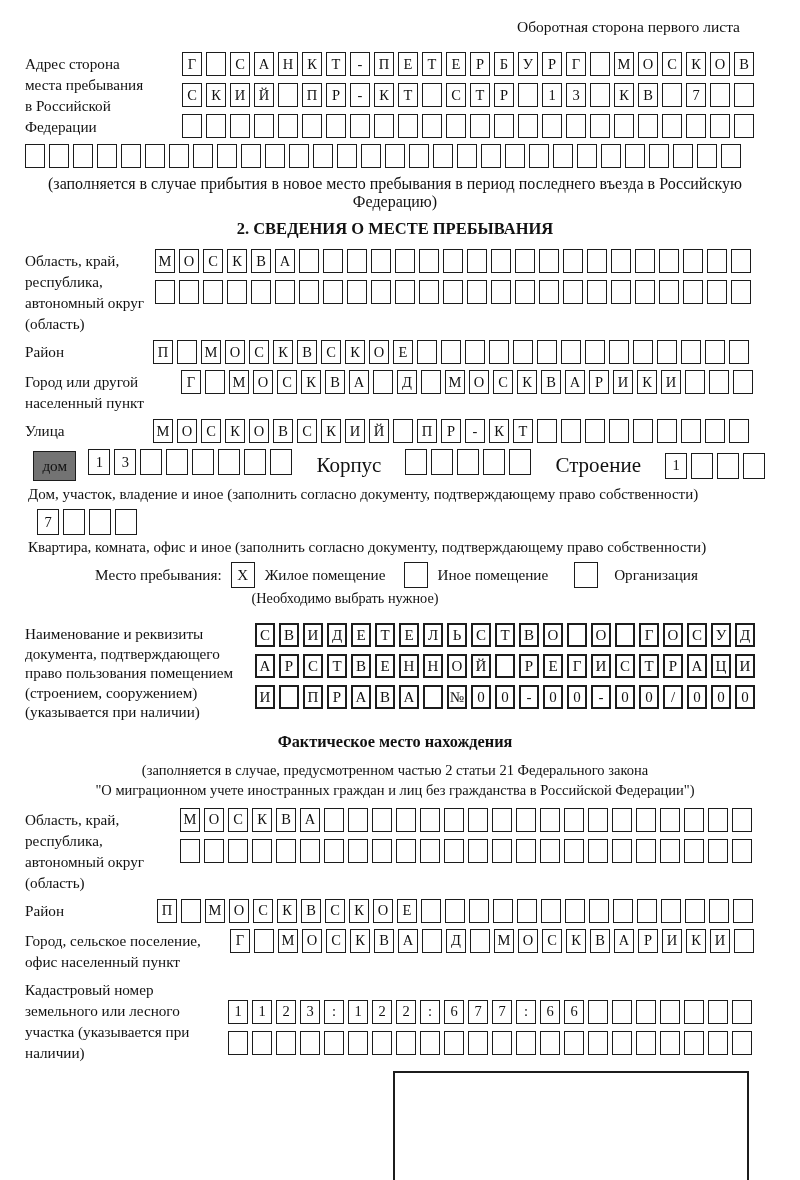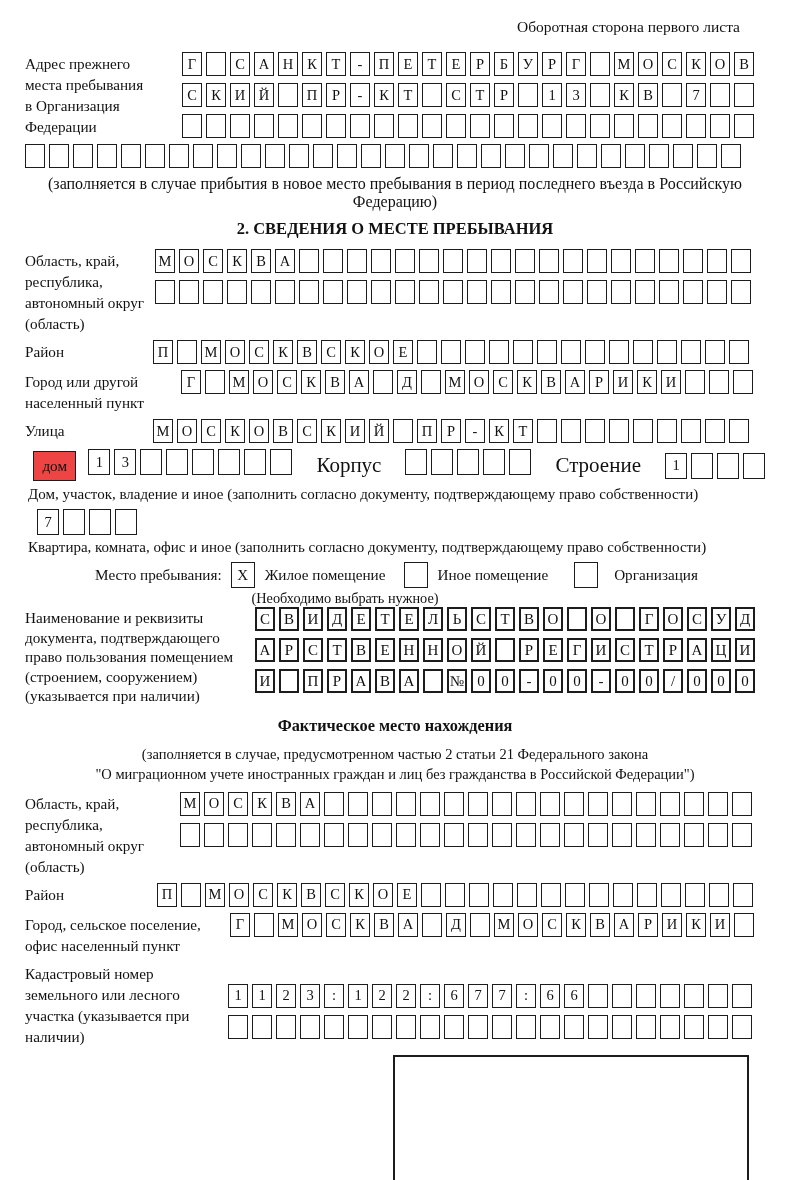--- a/index.html
+++ b/index.html
@@ -30,53 +30,53 @@
   .w150{width:150px;} .w128{width:128px;} .w201{width:201px;} .w199{width:199px;}
   .w212{width:212px;line-height:19.5px;}
 
   .note-center{text-align:center;font-size:16px;margin:2px 0 6px 0;}
   .sec-title{text-align:center;font-weight:bold;font-size:16.5px;margin:8px 0 10px 0;}
 
   
   .inline-line{display:flex;align-items:center;margin:2px 0 4px 0;}
   .named-rect{
     box-sizing:border-box;border:1.5px solid #1c1c1c;height:30px;
-    display:flex;align-items:center;justify-content:center;font-size:15.2px;background:#ef4444;
+    display:flex;align-items:center;justify-content:center;font-size:15.2px;background:#737373;
   }
   .rect-dom{width:160px;margin-left:8px;}
   .rect-kv{width:200px;margin-left:8px;}
   .inline-label{font-size:21px;margin:0 24px;}
   .gap12{margin-left:12px;}
   .note-left{font-size:15px;margin:2px 0 6px 3px;}
 
   
   .stay{display:flex;align-items:center;margin:6px 0 2px 3px;font-size:15.2px;justify-content:center;}
   .stay .cbox{
     width:24px;height:26px;box-sizing:border-box;border:1.5px solid #1c1c1c;
     display:flex;align-items:center;justify-content:center;font-size:15px;margin:0 10px 0 9px;
   }
-  .stay-note{width:640px;text-align:center;font-size:14.3px;margin:1px 0 0 0;}
+  .stay-note{width:640px;text-align:center;font-size:14.3px;margin:1px 0 16px 0;}
 
   
   .fact-title{text-align:center;font-weight:bold;font-size:16.3px;margin:10px 0 8px 0;}
   .fact-note{text-align:center;font-size:14.5px;line-height:20px;margin:0 0 8px 0;}
 
   
   .stamp-wrap{margin-left:368px;width:372px;margin-top:8px;}
   .stamp-box{width:356px;height:172px;box-sizing:border-box;border:2px solid #1c1c1c;background:#fff;}
 </style>
 </head>
 <body>
 
 <div class="page">
 
   <div class="hdr">Оборотная сторона первого листа</div>
 
   <div class="field">
-    <div class="flabel w128">Адрес прежнего места пребывания в Организация Федерации</div>
+    <div class="flabel w128">Адрес сторона места пребывания в Российской Федерации</div>
     <div class="frows" style="margin-left:29px;">
       <div class="boxrow">
           <span class="cell">Г</span>
           <span class="cell"></span>
           <span class="cell">С</span>
           <span class="cell">А</span>
           <span class="cell">Н</span>
           <span class="cell">К</span>
           <span class="cell">Т</span>
           <span class="cell">-</span>

